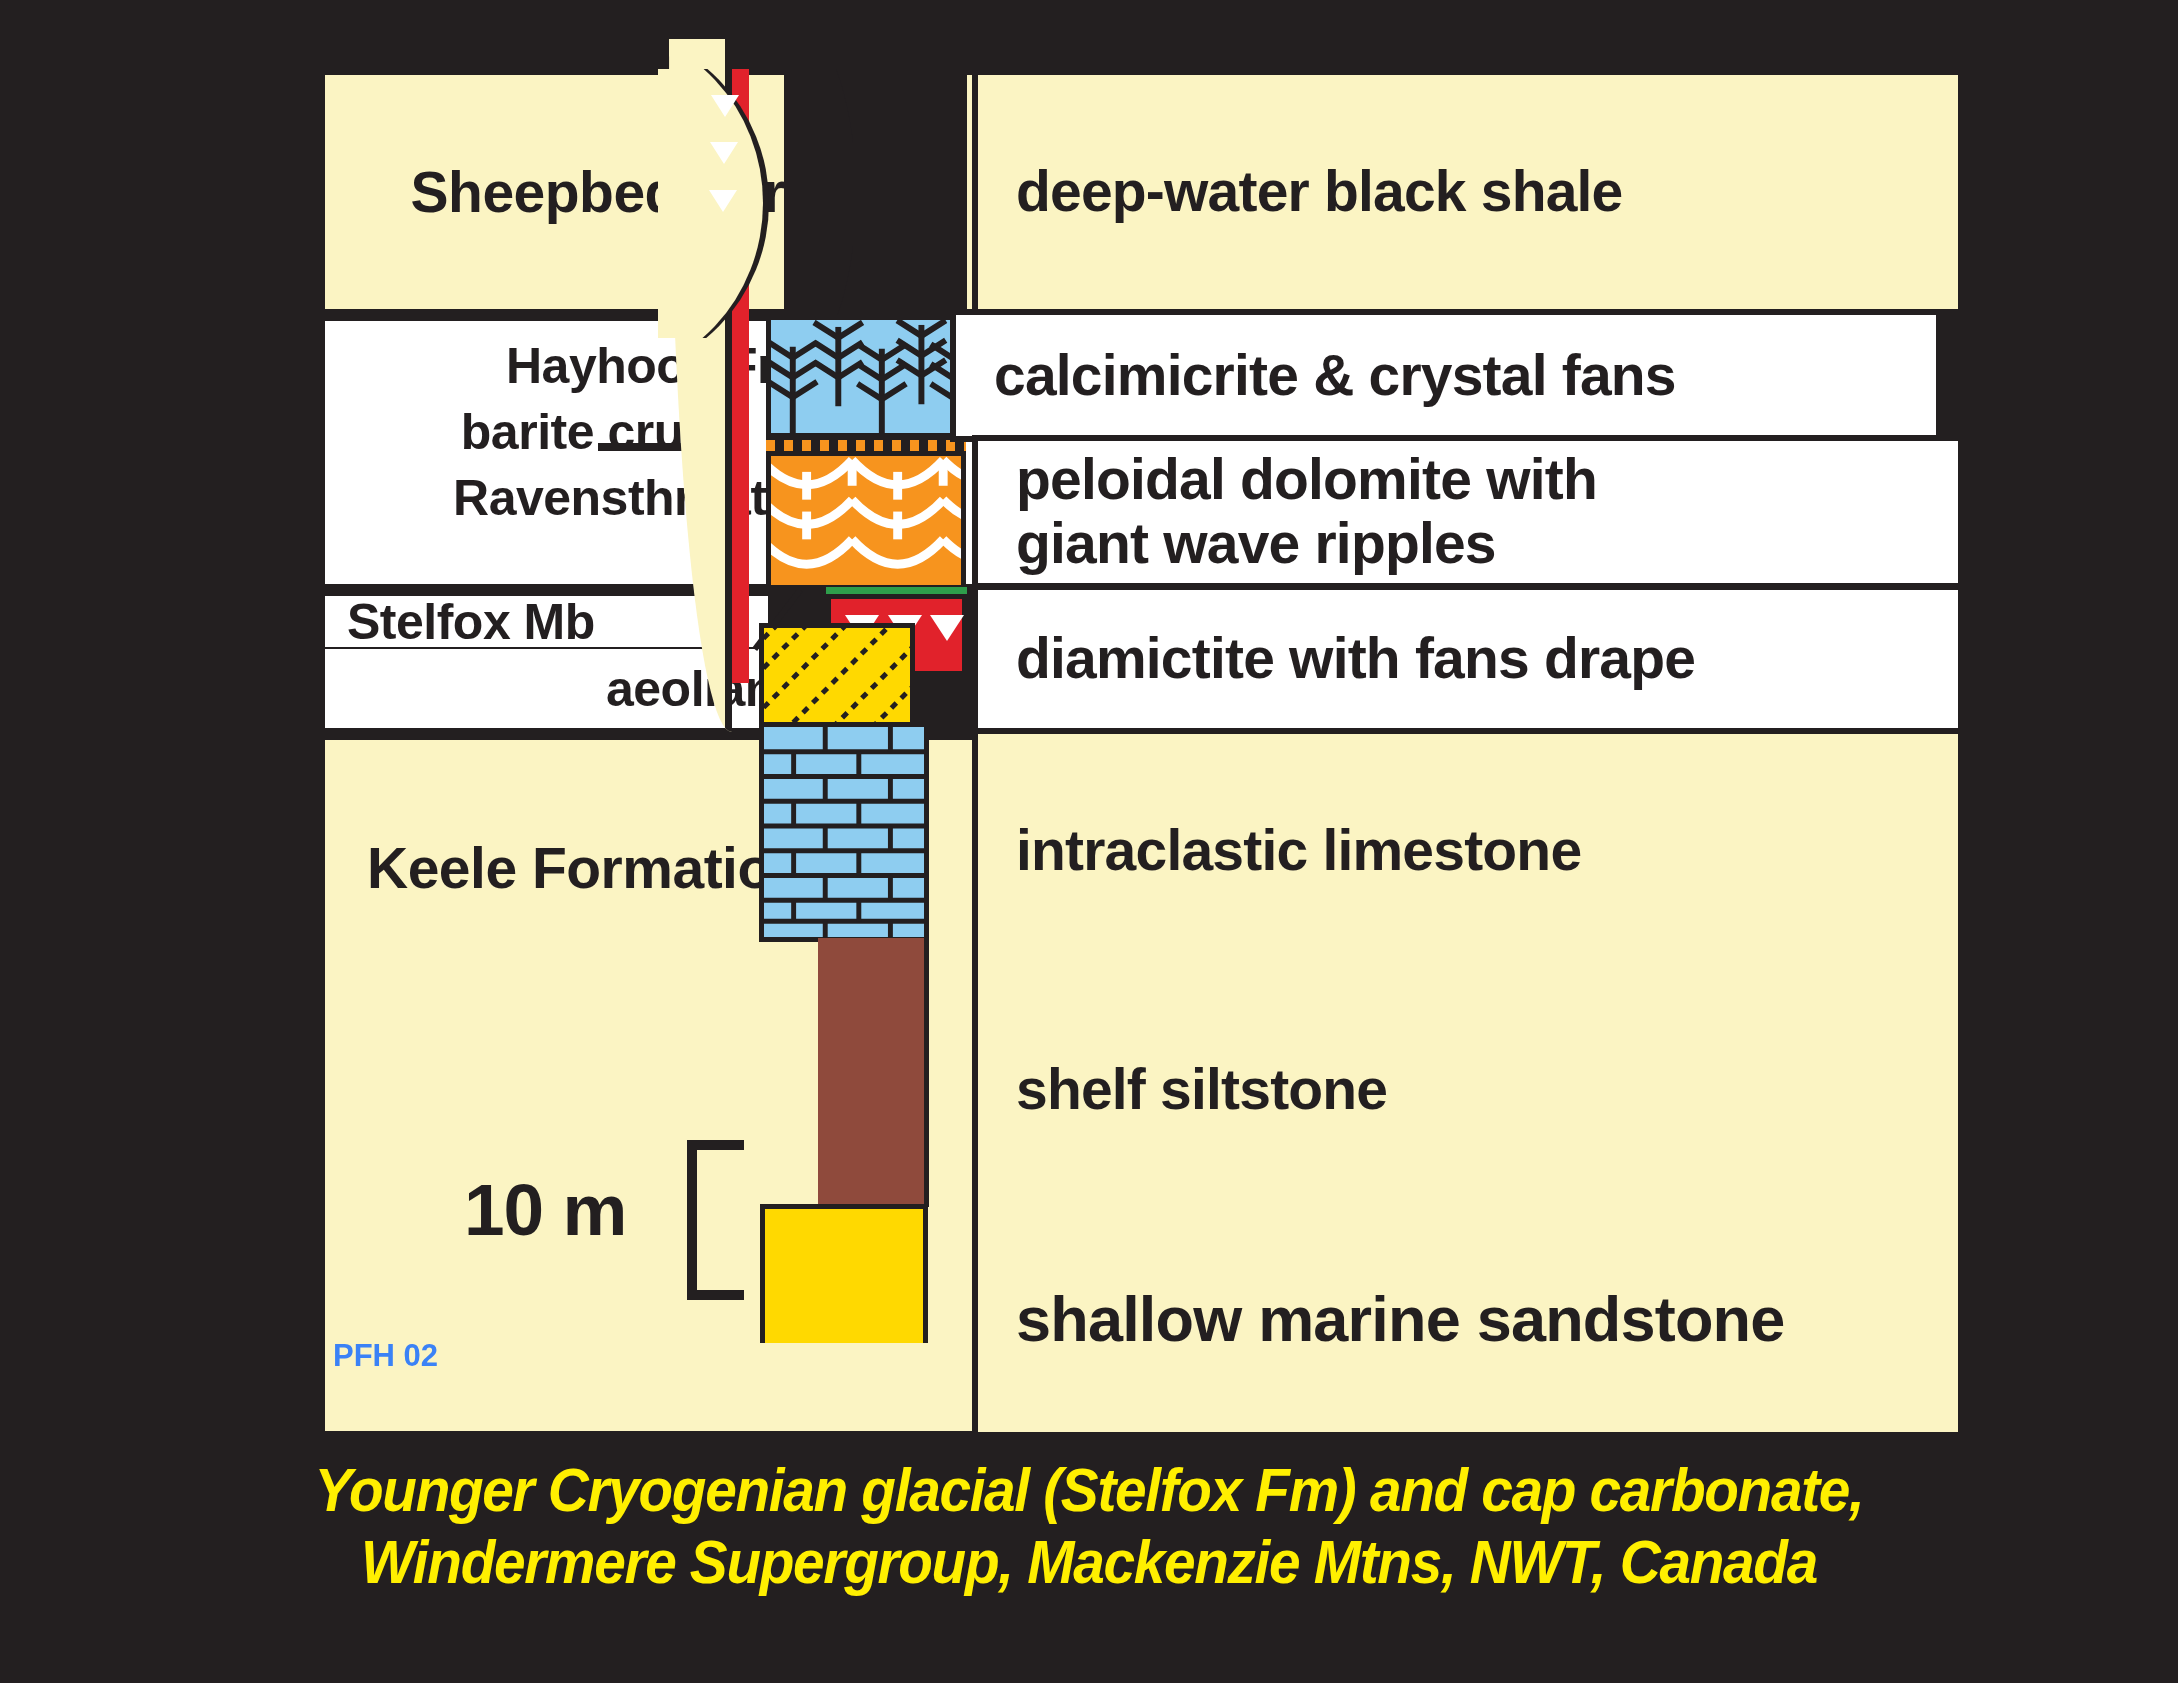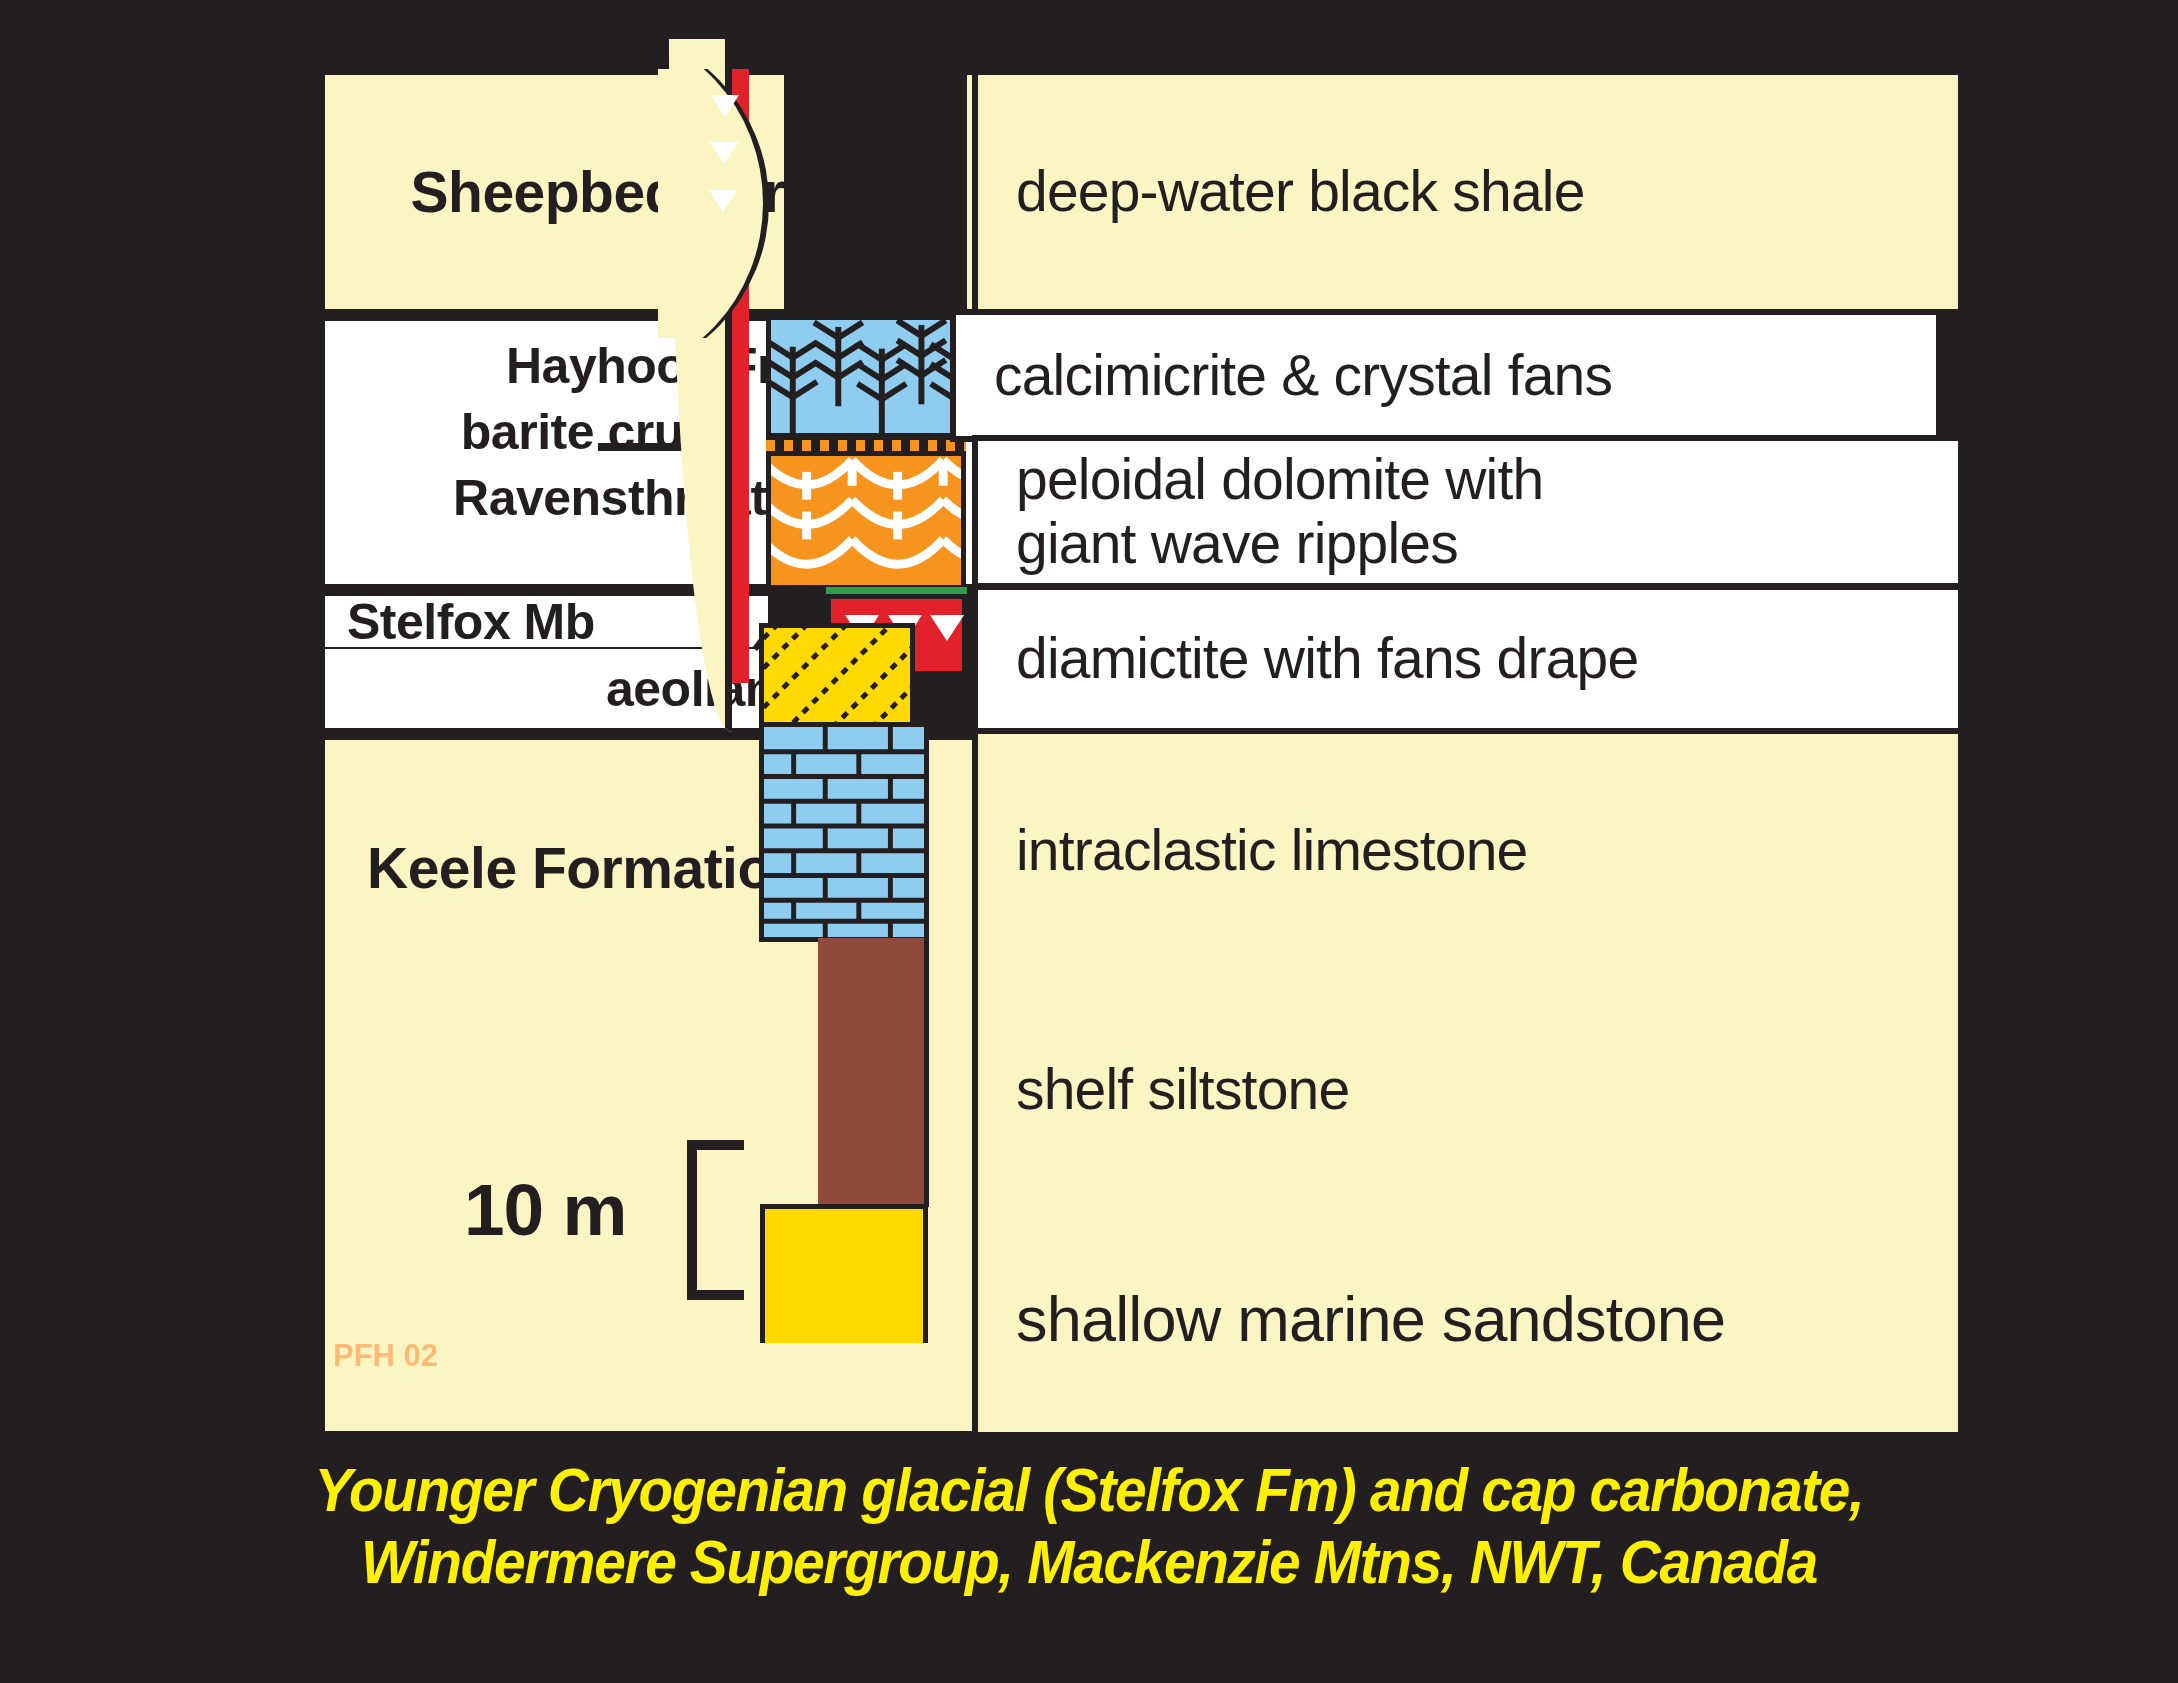--- a/index.html
+++ b/index.html
@@ -11,21 +11,21 @@
   #figure{position:absolute;left:319px;top:69px;width:1645px;height:1368px;}
 
   
   .namecell{position:absolute;box-sizing:border-box;
             border:6px solid #231f20;display:flex;align-items:center;}
   .namecell .txt{font-weight:bold;color:#231f20;letter-spacing:-0.5px;white-space:nowrap;}
 
   
   .desccell{position:absolute;box-sizing:border-box;border:6px solid #231f20;
             display:flex;align-items:center;padding-left:38px;}
-  .desccell .txt{font-weight:normal;color:#231f20;line-height:1.12;letter-spacing:-0.8px;}
+  .desccell .txt{font-weight:bold;color:#231f20;line-height:1.12;letter-spacing:-0.8px;}
 
   .bg-cream{background:#fbf4c3;}
   .bg-white{background:#ffffff;}
 
   
   #litho{position:absolute;left:390px;top:0px;width:257px;height:1368px;}
 
   .lith{position:absolute;box-sizing:border-box;}
 
   
@@ -87,21 +87,21 @@
 
   
   #sand{left:51px;top:1135px;width:168px;height:139px;background:#ffd900;
         border:5px solid #231f20;border-bottom:none;}
 
   
   #scalebar{position:absolute;left:368px;top:1071px;width:57px;height:160px;
      border:10px solid #231f20;border-right:none;box-sizing:border-box;}
   #scaletext{position:absolute;left:145px;top:1099px;font-weight:bold;
      color:#231f20;font-size:73px;letter-spacing:-1px;}
-  #pfh{position:absolute;left:14px;top:1269px;font-weight:bold;color:#fdba74;
+  #pfh{position:absolute;left:14px;top:1269px;font-weight:bold;color:#3b82f6;
      font-size:31px;letter-spacing:0px;}
 
   
   #barrow{position:absolute;left:279px;top:374px;width:117px;height:8px;background:#231f20;}
   #barrow-head{position:absolute;left:384px;top:356px;width:0;height:0;
      border-top:22px solid transparent;border-bottom:22px solid transparent;
      border-left:40px solid #231f20;}
 
   
   #caption{position:absolute;left:0;top:1455px;width:2178px;text-align:center;

